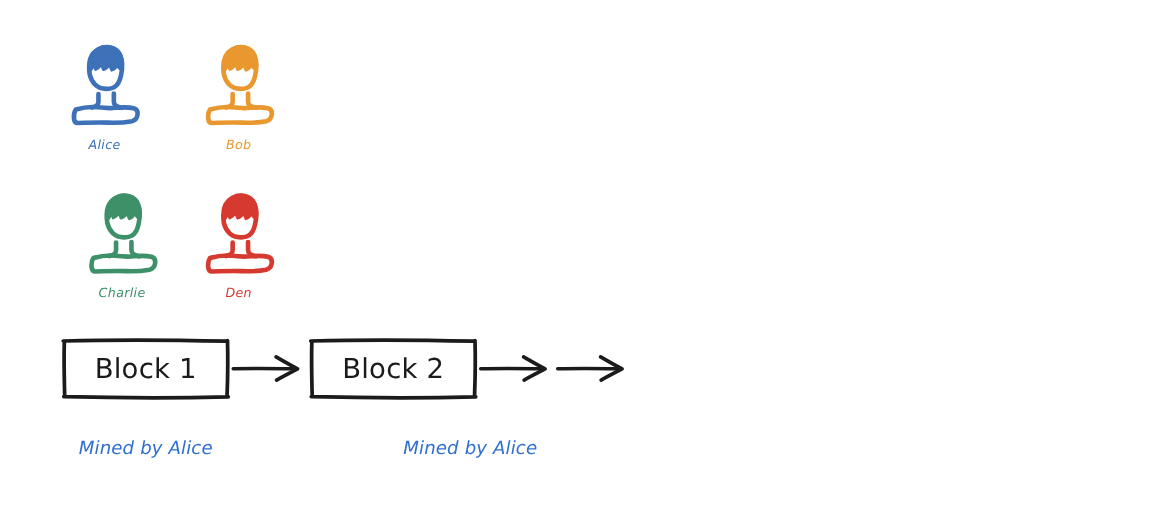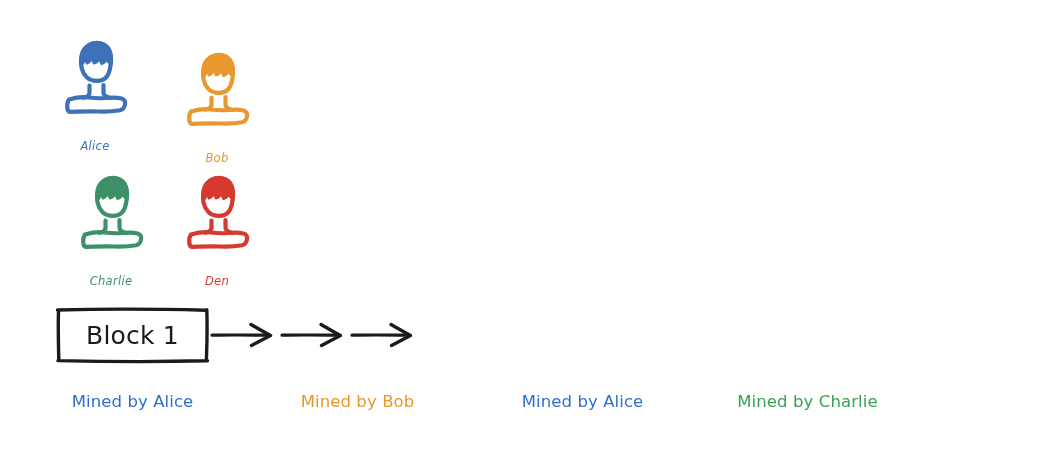--- a/index.html
+++ b/index.html
@@ -31,33 +31,33 @@
     width: 260px;
     height: 250px;
   }
   .avatar-cell {
     position: absolute;
     width: 110px;
     height: 120px;
     text-align: center;
   }
   .avatar-cell.p0 { left: 0px;   top: 0px;   }
-  .avatar-cell.p1 { left: 122px; top: 12px;   }
+  .avatar-cell.p1 { left: 122px; top: 0px;   }
   .avatar-cell.p2 { left: 16px;   top: 135px; }
   .avatar-cell.p3 { left: 122px; top: 135px; }
 
   .avatar-art {
     width: 78px;
     height: 94px;
     margin: 0 auto;
     display: block;
   }
   .avatar-name {
     display: block;
-    margin-top: 16px;
+    margin-top: 1px;
     font-size: 11.5px;
     font-family: "DejaVu Sans", sans-serif;
     font-style: italic;
     letter-spacing: 0.3px;
     line-height: 12px;
     white-space: nowrap;
   }
 
   
   .chain {
@@ -111,21 +111,22 @@
   .arrow svg { display: block; width: 70px; height: 30px; }
 
   
   .captions {
     position: absolute;
     left: 55px;
     top: 96px;
     width: 830px;
     height: 30px;
     display: flex;
-    align-items: flex-start;
+    align-items: center;
+    font-style: italic;
   }
   .caption-slot {
     flex: 0 0 155px;
     width: 155px;
     text-align: center;
   }
   .caption-gap { flex: 0 0 70px; width: 70px; }
   .caption-text {
     font-family: "DejaVu Sans", sans-serif;
     font-size: 16.5px;
@@ -206,20 +207,26 @@
         <div class="block-label">Block 1</div>
       </div>
 
       <div class="arrow">
         <svg viewBox="0 0 70 30">
           <path d="M2 15.2 C20 14.8 42 15.0 58 15.2" fill="none" stroke="#1b1b1b" stroke-width="3.2" stroke-linecap="round"></path>
           <path d="M41 4.5 C47 8.0 54 12.0 60.5 15.4 C54 18.8 47.5 22.2 41.5 25.5" fill="none" stroke="#1b1b1b" stroke-width="3.4" stroke-linecap="round" stroke-linejoin="round"></path>
         </svg>
       </div>
 
+      <div class="block">
+        <svg class="block-svg" viewBox="0 0 155 58">
+          <path d="M3.5 5.0 C3.0 20.0 3.4 38.0 3.8 53.5 M2.5 4.0 C40.0 3.0 110.0 3.2 151.0 4.2 M151.8 3.6 C152.3 19.0 152.0 38.5 151.4 54.2 M152.5 54.8 C112.0 55.8 44.0 55.6 3.0 54.6" fill="none" stroke="#1b1b1b" stroke-width="3.4" stroke-linecap="round" stroke-linejoin="round"></path>
+        </svg>
+        <div class="block-label">Block 2</div>
+      </div>
 
       <div class="arrow">
         <svg viewBox="0 0 70 30">
           <path d="M2 15.2 C20 14.8 42 15.0 58 15.2" fill="none" stroke="#1b1b1b" stroke-width="3.2" stroke-linecap="round"></path>
           <path d="M41 4.5 C47 8.0 54 12.0 60.5 15.4 C54 18.8 47.5 22.2 41.5 25.5" fill="none" stroke="#1b1b1b" stroke-width="3.4" stroke-linecap="round" stroke-linejoin="round"></path>
         </svg>
       </div>
 
 
       <div class="arrow">
@@ -230,28 +237,22 @@
       </div>
 
 
     </div>
 
     <div class="captions">
       <div class="caption-slot">
         <span class="caption-text" style="color:#2f6fd0">Mined by Alice</span>
       </div>
       <div class="caption-gap"></div>
-      <div class="caption-slot">
-        <span class="caption-text" style="color:#e8962b">Mined by Bob</span>
-      </div>
       <div class="caption-gap"></div>
       <div class="caption-slot">
         <span class="caption-text" style="color:#2f6fd0">Mined by Alice</span>
       </div>
       <div class="caption-gap"></div>
-      <div class="caption-slot">
-        <span class="caption-text" style="color:#3aa055">Mined by Charlie</span>
-      </div>
     </div>
 
   </div>
 
 </div>
 
 </body></html>

